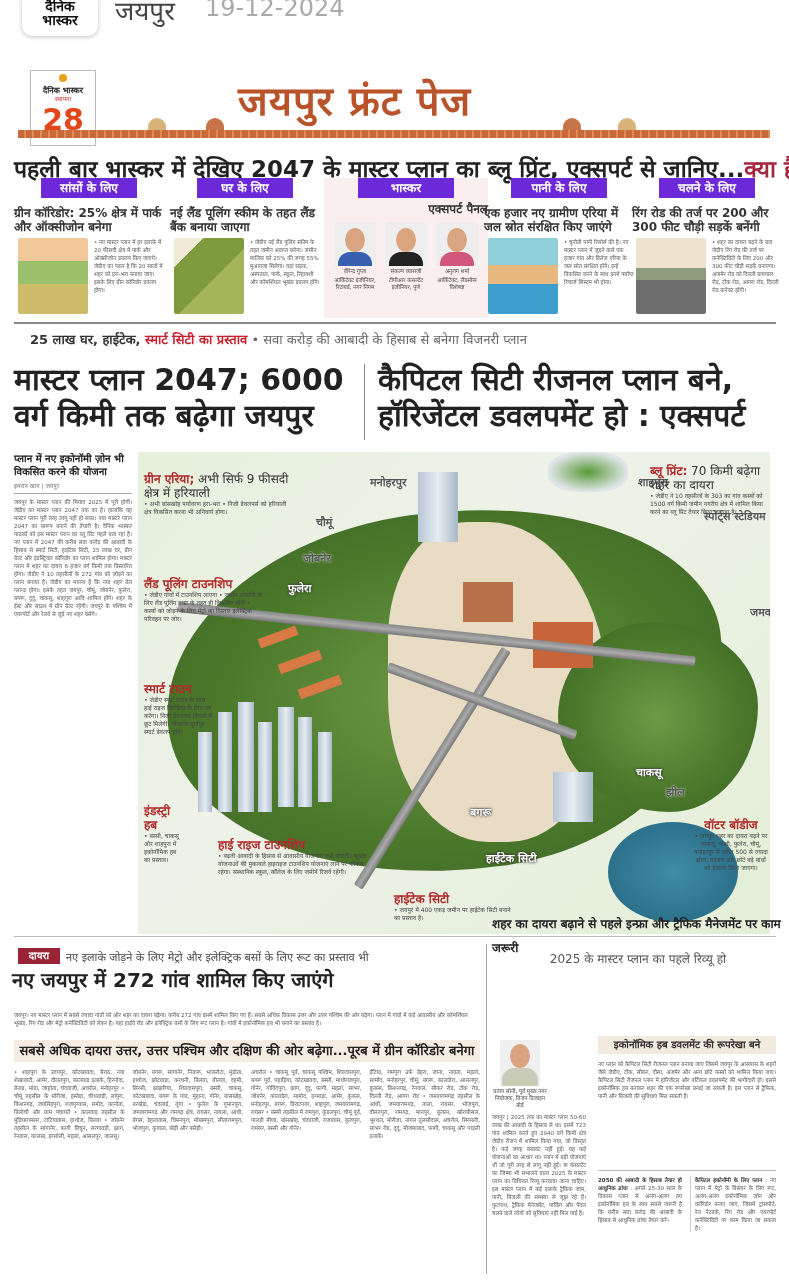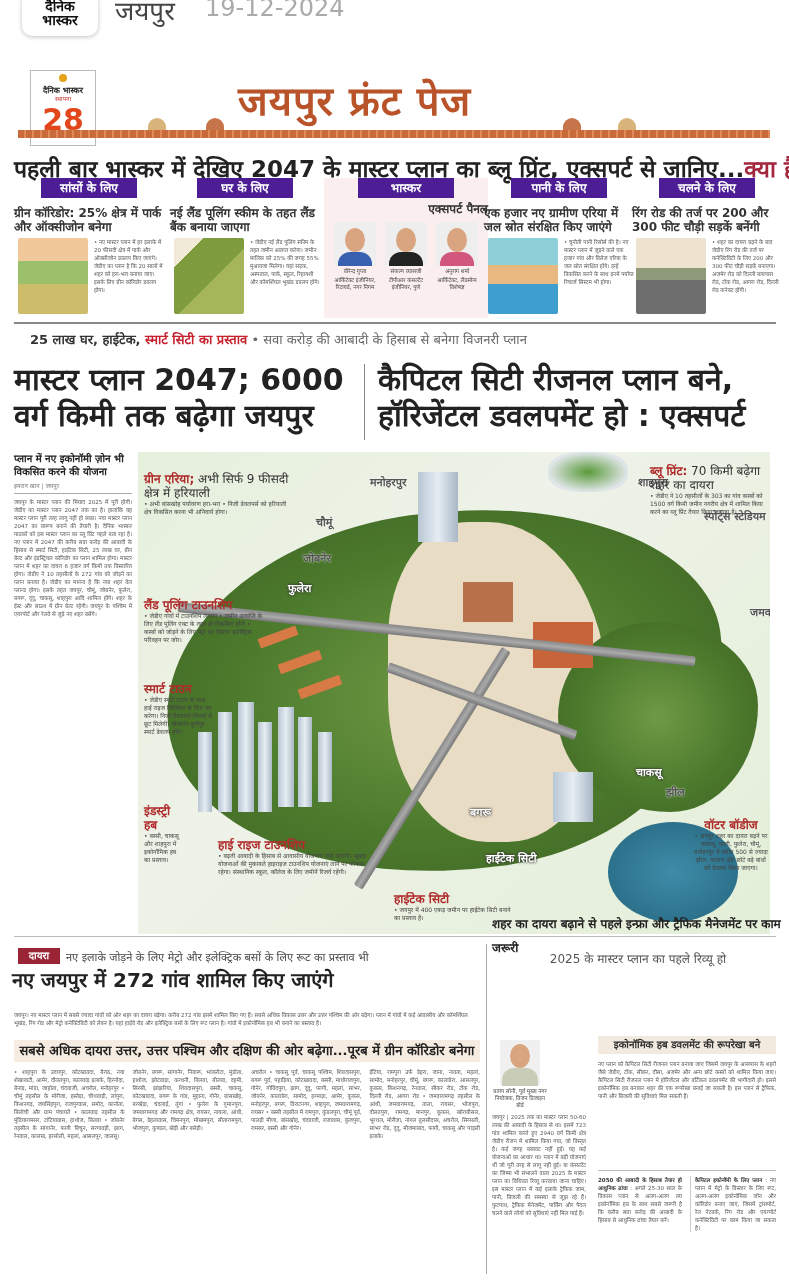--- a/index.html
+++ b/index.html
@@ -18,21 +18,21 @@
   .anniv .num { font-size: 30px; font-weight: bold; color: #e2461b; line-height: 1; margin-top: 2px; }
   .page-title { position: absolute; left: 220px; top: 6px; font-size: 40px; font-weight: bold; color: #b9532a; letter-spacing: 1px; }
   .rule-band { position: absolute; left: 0; top: 64px; width: 752px; height: 8px; background: repeating-linear-gradient(90deg,#c86a3a 0 6px,#e08a5a 6px 8px); }
   .dome { position: absolute; width: 18px; height: 14px; border-radius: 9px 9px 0 0; background: #d8b37a; top: 52px; }
 
   .lead-head { position: absolute; left: 14px; top: 152px; width: 762px; font-size: 23px; font-weight: bold; color: #222; white-space: nowrap; }
   .lead-head .hl { color: #a3283d; }
 
   .cat-row { position: absolute; left: 14px; top: 178px; width: 762px; height: 140px; }
   .cat { position: absolute; top: 0; width: 150px; height: 140px; }
-  .cat-label { display: block; margin: 0 auto; width: 96px; height: 20px; background: #4c1d95; color: #fff; font-weight: bold; font-size: 12px; text-align: center; line-height: 20px; }
+  .cat-label { display: block; margin: 0 auto; width: 96px; height: 20px; background: #6d28d9; color: #fff; font-weight: bold; font-size: 12px; text-align: center; line-height: 20px; }
   .cat-head { font-size: 12px; font-weight: bold; line-height: 14px; margin-top: 8px; color: #333; }
   .cat-img { position: absolute; left: 4px; top: 60px; width: 70px; height: 76px; border-radius: 2px; }
   .cat-text { position: absolute; left: 80px; top: 60px; width: 70px; font-size: 5.5px; line-height: 8px; color: #555; }
   .expert-bg { position: absolute; left: 310px; top: 0; width: 164px; height: 140px; background: #fbeeee; }
   .expert-sub { text-align: right; font-size: 12px; font-weight: bold; color: #333; margin-top: 2px; }
   .expert { position: absolute; top: 44px; width: 46px; text-align: center; }
   .face { width: 42px; height: 44px; margin: 0 auto; border-radius: 4px 4px 0 0; position: relative; overflow: hidden; }
   .face::before { content: ""; position: absolute; left: 11px; top: 6px; width: 20px; height: 24px; border-radius: 50%; background: #d9a580; }
   .face::after { content: ""; position: absolute; left: 4px; top: 30px; width: 34px; height: 20px; border-radius: 12px 12px 0 0; }
   .f1::after { background: #3760b0; } .f2::after { background: #222; } .f3::after { background: #d1577c; }
@@ -221,21 +221,21 @@
 
   <div class="map-label" style="left:332px;top:352px">बगरू</div>
   <div class="map-label" style="left:498px;top:312px">चाकसू</div>
   <div class="map-label" style="left:348px;top:398px">हाईटेक सिटी</div>
   <div class="map-label dark" style="left:528px;top:332px">झील</div>
 
   <div class="callout" style="left:6px;top:20px;width:150px">
     <h5><span>ग्रीन एरिया;</span><span class="n"> अभी सिर्फ 9 फीसदी क्षेत्र में हरियाली</span></h5>
     <p>• अभी बांसखोह पर्यावरण हरा-भरा • निजी डेवलपर्स को हरियाली क्षेत्र विकसित करना भी अनिवार्य होगा।</p>
   </div>
-  <div class="callout" style="left:6px;top:146px;width:120px">
+  <div class="callout" style="left:6px;top:125px;width:120px">
     <h5>लैंड पूलिंग टाउनशिप</h5>
     <p>• जेडीए गांवों में टाउनशिप लाएगा • जमीन अवाप्ति के लिए लैंड पूलिंग एक्ट के तहत ही विकसित होंगी • कस्बों को जोड़ने के लिए मेट्रो का विस्तार इलेक्ट्रिक परिवहन पर जोर।</p>
   </div>
   <div class="callout" style="left:6px;top:230px;width:70px">
     <h5>स्मार्ट टाउन</h5>
     <p>• जेडीए स्मार्ट टाउन के साथ हाई राइज बिल्डिंग्स के लिए तय करेगा। निजी डेवलपर्स नियमों में छूट मिलेगी। बीकानेर-दुर्गापुर स्मार्ट डेवलप होंगे।</p>
   </div>
   <div class="callout" style="left:6px;top:352px;width:40px">
     <h5>इंडस्ट्री हब</h5>
     <p>• बस्सी, चाकसू और शाहपुरा में इकोनॉमिक हब का प्रस्ताव।</p>

